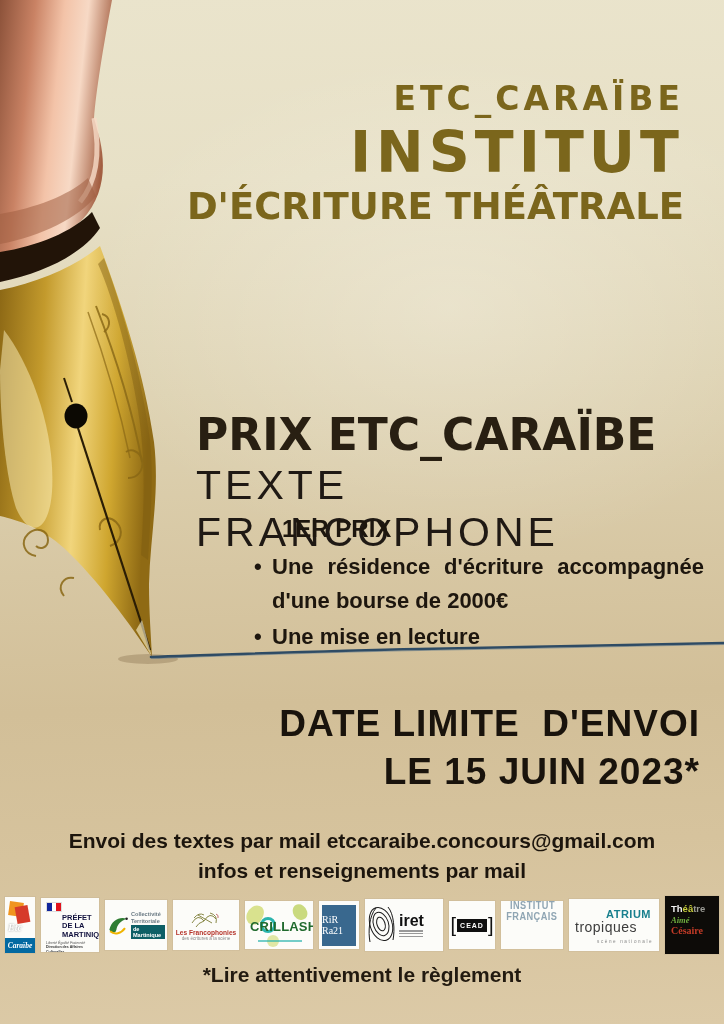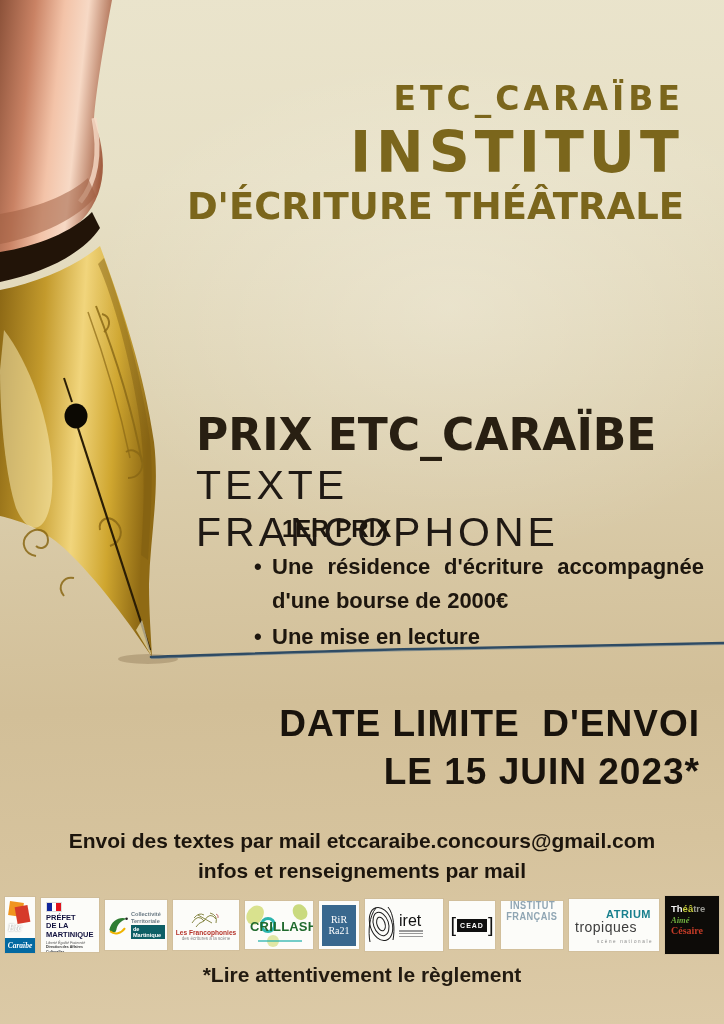--- a/index.html
+++ b/index.html
@@ -53,21 +53,21 @@
   .logo-etc{width:30px;height:56px;position:relative;}
   .etc-sh1{position:absolute;left:4px;top:5px;width:14px;height:14px;background:#f0941f;transform:rotate(8deg);}
   .etc-sh2{position:absolute;left:11px;top:9px;width:13px;height:17px;background:#d63a2a;transform:rotate(-10deg);}
   .etc-word{position:absolute;left:3px;top:25px;font:italic 700 10px "Liberation Serif",serif;color:#fff;text-shadow:0 0 2px rgba(0,0,0,.45);}
   .etc-band{position:absolute;left:0;right:0;bottom:0;height:15px;background:#0369a1;color:#fff;
     font:italic 700 7.5px "Liberation Serif",serif;display:flex;align-items:center;justify-content:center;margin-top:21px;}
 
   .logo-prefet{width:58px;height:54px;padding:4px 3px;box-sizing:border-box;}
   .flag{width:16px;height:10px;margin:0 0 2px 2px;border:1px solid #ddd;box-sizing:border-box;
     background:linear-gradient(90deg,#11269c 0 33%,#fff 33% 66%,#e1131d 66% 100%);}
-  .pf-l{font-weight:800;font-size:7.5px;line-height:1.12;color:#10103d;margin-left:2px;}
+  .pf-l{font-weight:800;font-size:7.5px;line-height:1.12;color:#10103d;margin-left:18px;}
   .pf-s{font-style:italic;font-size:3.6px;color:#555;margin:2px 0 0 2px;line-height:1.2;}
   .pf-d{font-weight:700;font-size:3.6px;color:#333;margin-left:2px;line-height:1.2;}
 
   .logo-ctm{width:62px;height:50px;display:flex;align-items:center;gap:2px;padding:2px;box-sizing:border-box;}
   .ctm-text{display:flex;flex-direction:column;}
   .ctm-l{font-weight:700;font-size:5.6px;color:#6b7b85;line-height:1.25;}
   .ctm-chip{font-weight:700;font-size:5.6px;color:#fff;background:#0d5f66;padding:1px 2px;margin-top:1px;align-self:flex-start;}
 
   .logo-franco{width:66px;height:50px;display:flex;flex-direction:column;align-items:center;justify-content:center;}
   .fr-t1{font-weight:800;font-size:6.6px;color:#b5342b;margin-top:2px;}
@@ -75,26 +75,26 @@
 
   .logo-crillash{width:68px;height:48px;position:relative;}
   .cr-blob1{position:absolute;left:2px;top:4px;width:16px;height:20px;background:#cdd96a;opacity:.75;border-radius:60% 40% 55% 45%;transform:rotate(20deg);}
   .cr-blob2{position:absolute;right:6px;top:3px;width:14px;height:16px;background:#b9cf55;opacity:.75;border-radius:45% 60% 40% 55%;transform:rotate(-15deg);}
   .cr-blob3{position:absolute;left:22px;bottom:2px;width:12px;height:12px;background:#cdd96a;opacity:.6;border-radius:50%;}
   .cr-ring{position:absolute;left:15px;top:16px;width:10px;height:10px;border:3px solid #2ab4ad;border-radius:50%;background:#fff;}
   .cr-text{position:absolute;left:5px;top:18px;font-weight:800;font-size:13px;color:#206a2e;letter-spacing:.2px;}
   .cr-sub{position:absolute;left:13px;right:11px;bottom:7px;height:2.5px;background:#2ab4ad;opacity:.65;}
 
   .logo-rir{width:40px;height:48px;display:flex;align-items:center;justify-content:center;}
-  .rir-sq{width:34px;height:41px;background:#39688e;color:#fff;display:flex;flex-direction:column;align-items:center;justify-content:center;
+  .rir-sq{width:34px;height:41px;background:#39688e;color:#fff;display:flex;flex-direction:column;align-items:flex-start;justify-content:center;
     font-family:"Liberation Serif",serif;font-size:10px;line-height:1.15;}
 
   .logo-iret{width:78px;height:52px;display:flex;align-items:center;gap:3px;padding:2px 3px;box-sizing:border-box;}
   .iret-col{display:flex;flex-direction:column;}
-  .iret-t{font-weight:400;font-size:16px;color:#111;line-height:1;}
+  .iret-t{font-weight:700;font-size:16px;color:#111;line-height:1;}
   .iret-bar{width:24px;height:1.4px;background:#999;margin-top:1.6px;}
 
   .logo-cead{width:46px;height:48px;display:flex;align-items:center;justify-content:center;gap:1px;}
   .cead-br{font-size:20px;font-weight:400;color:#111;line-height:1;}
   .cead-chip{background:#101010;color:#fff;font-weight:700;font-size:7px;letter-spacing:1px;padding:3px;}
 
   .logo-if{width:62px;height:48px;display:flex;flex-direction:column;align-items:center;justify-content:flex-start;}
   .if-l{font-weight:800;font-size:10px;color:#8fa5b3;letter-spacing:.5px;line-height:1.08;transform:scaleX(.92);}
 
   .logo-tropiques{width:90px;height:52px;position:relative;}

